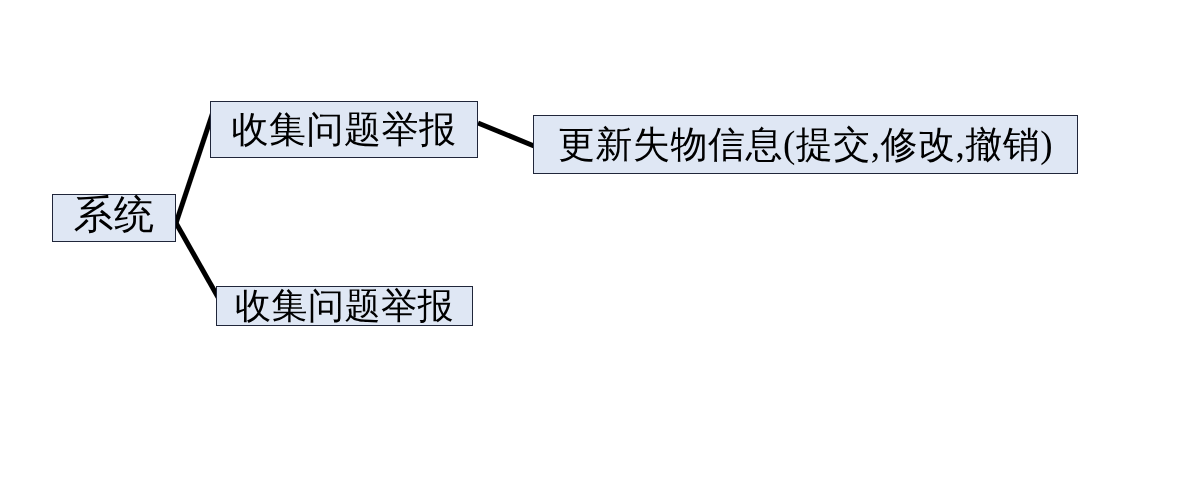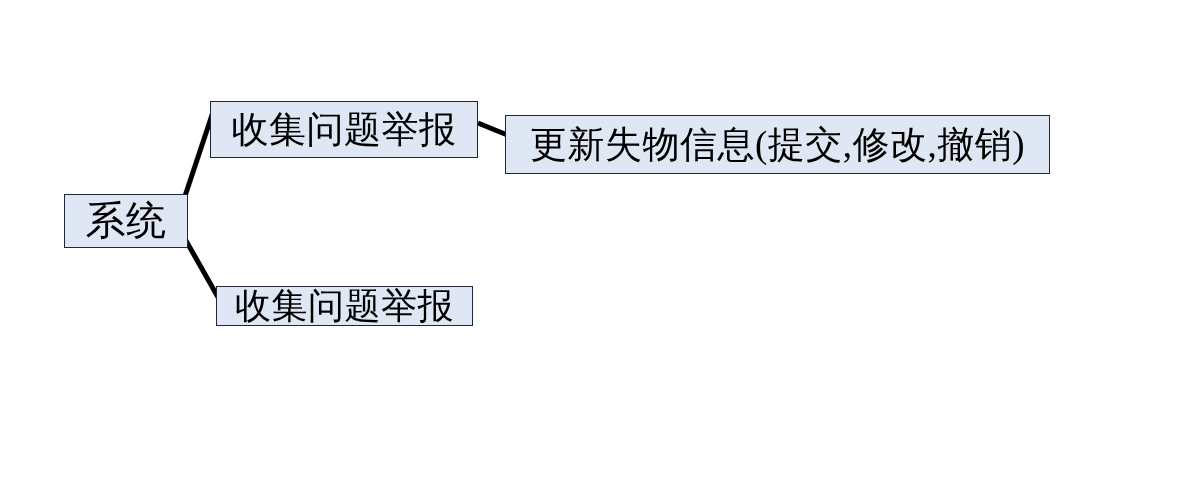--- a/index.html
+++ b/index.html
@@ -36,31 +36,31 @@
     white-space: nowrap;
     z-index: 3;
   }
   .node-label {
     display: block;
     line-height: 1;
     letter-spacing: 0.5px;
   }
   
   #node-system {
-    left: 64px;  top: 194px;  width: 124px; height: 54px;
+    left: 52px;  top: 194px;  width: 124px; height: 48px; font-family: Liberation Mono, monospace;
   }
   #node-system .node-label { font-size: 40px; }
 
   #node-collect-lost {
     left: 210px; top: 101px; width: 268px; height: 57px;
   }
   #node-collect-lost .node-label { font-size: 37px; }
 
   #node-update-lost {
-    left: 505px; top: 115px; width: 545px; height: 59px;
+    left: 533px; top: 115px; width: 545px; height: 59px;
   }
   #node-update-lost .node-label { font-size: 37px; }
 
   #node-collect-report {
     left: 216px; top: 286px; width: 257px; height: 40px;
   }
   #node-collect-report .node-label { font-size: 36px; }
 </style>
 </head>
 <body>

